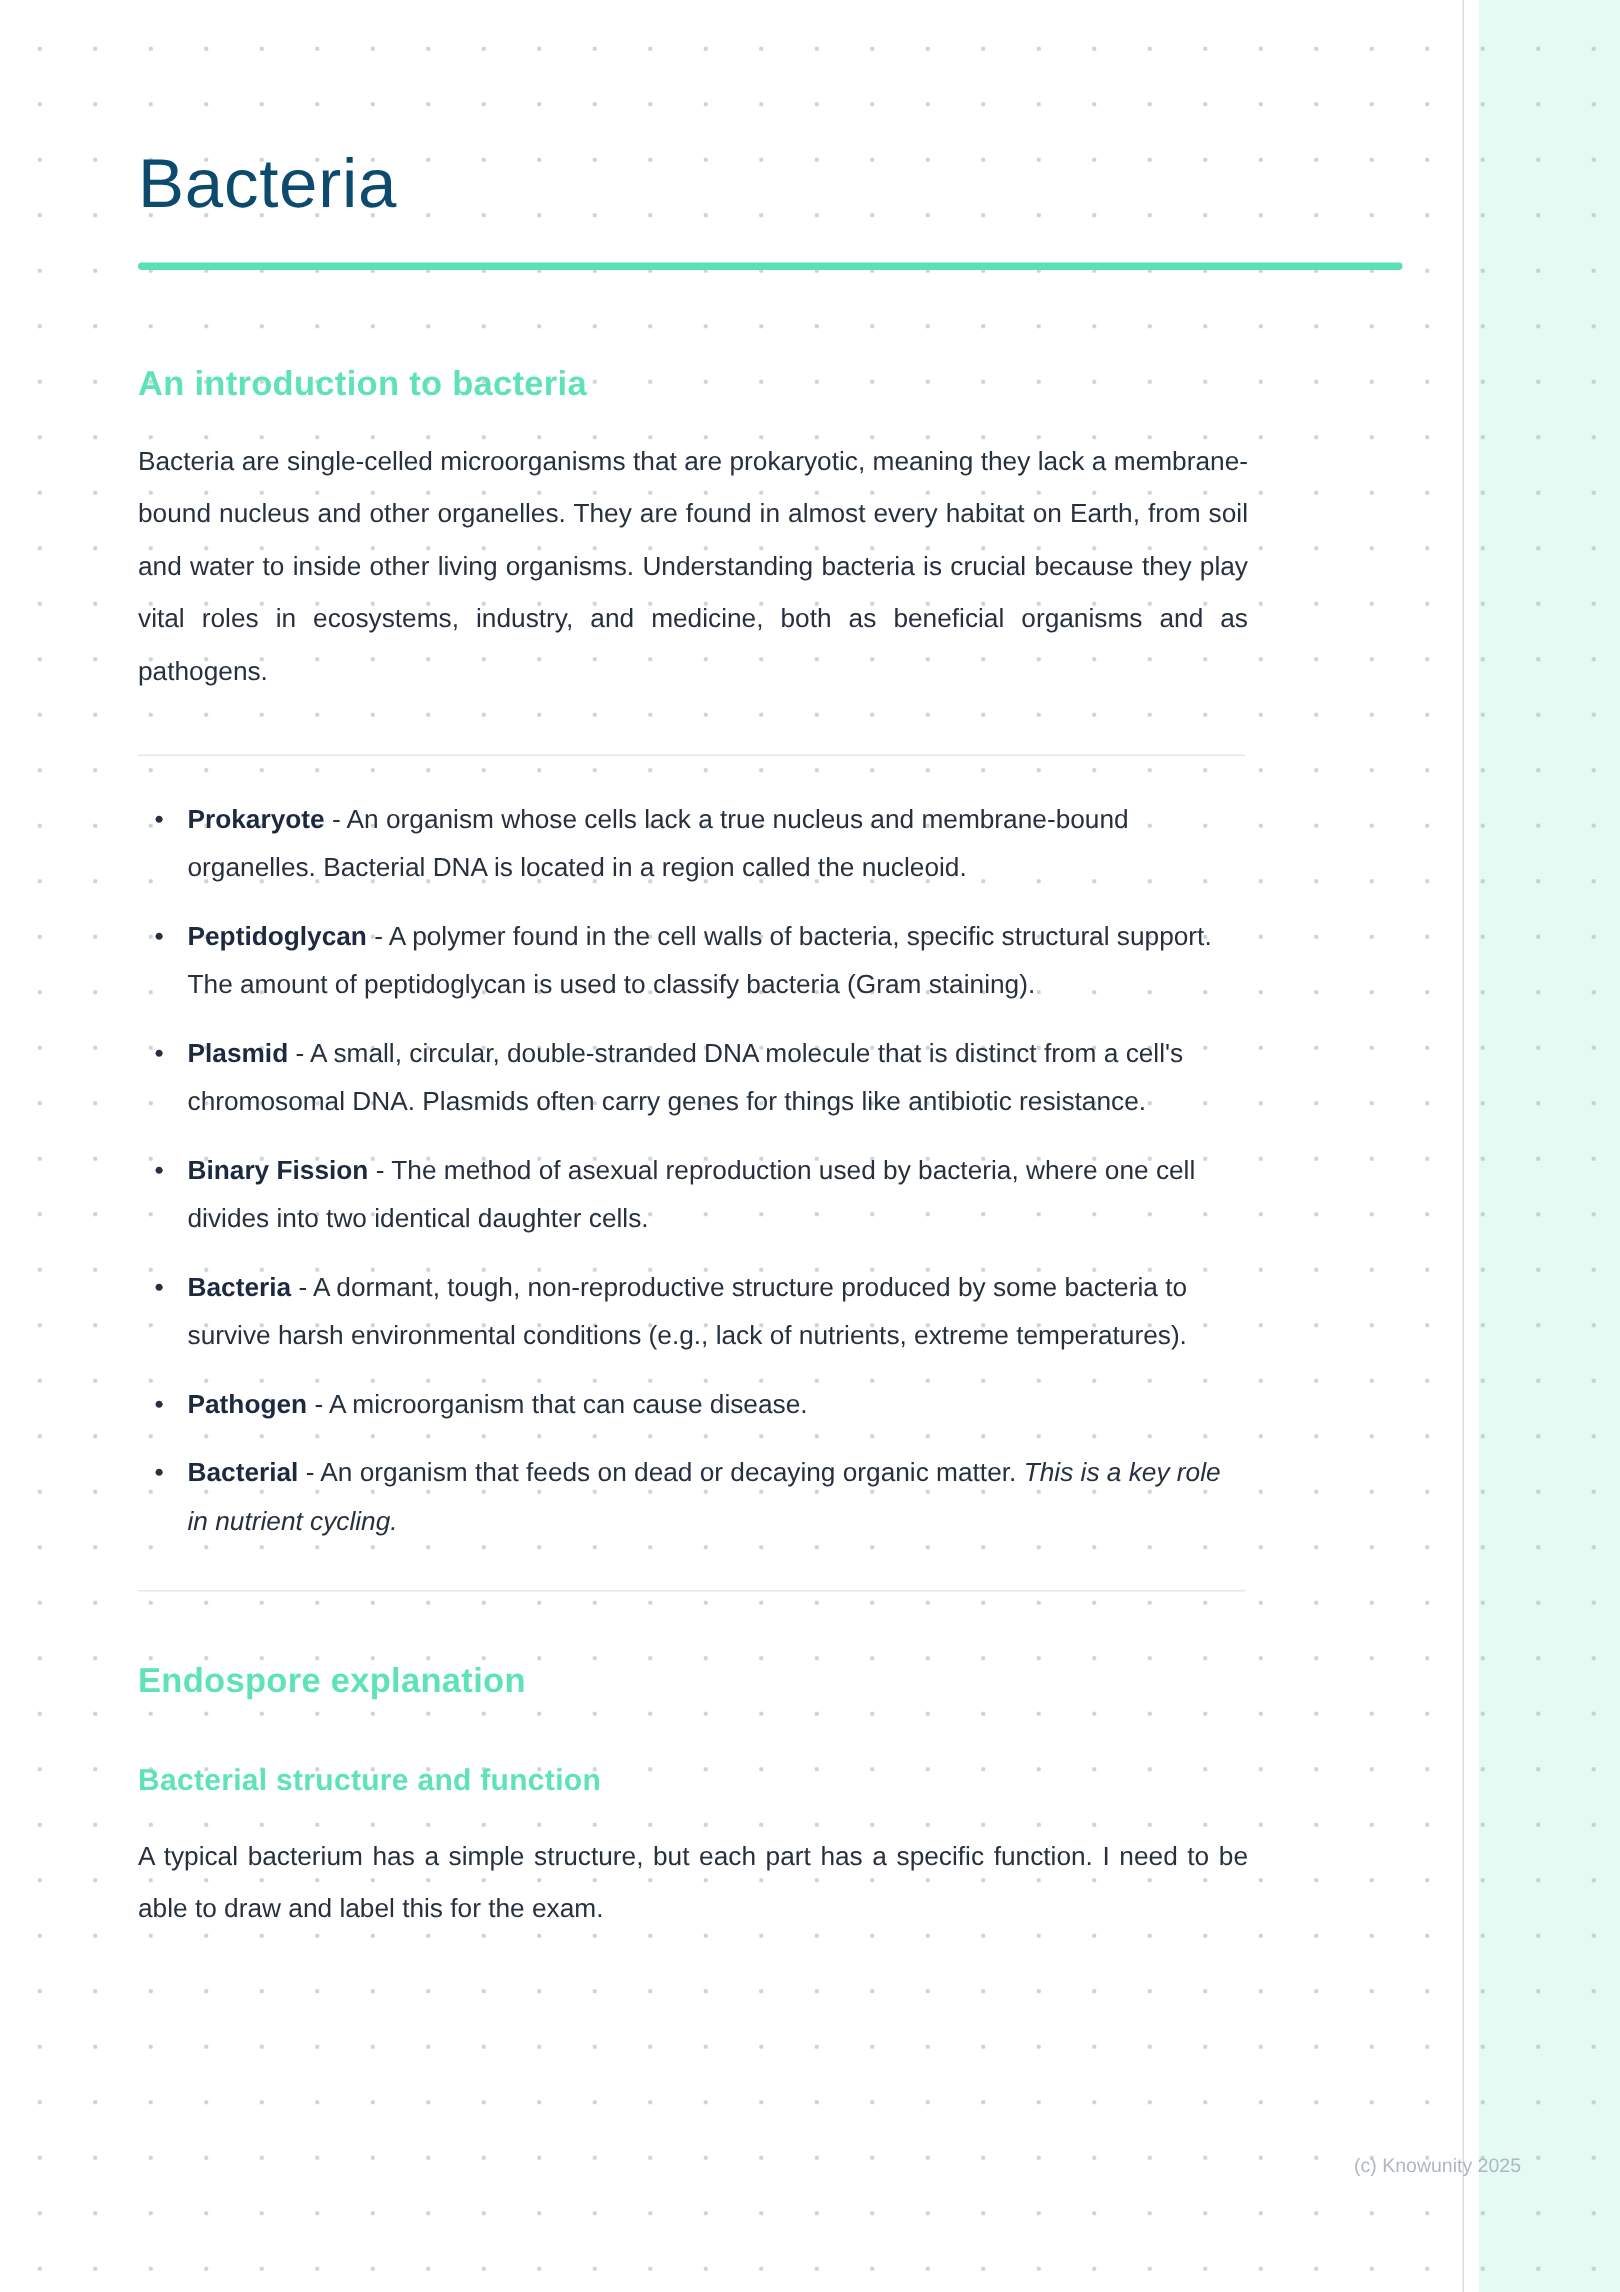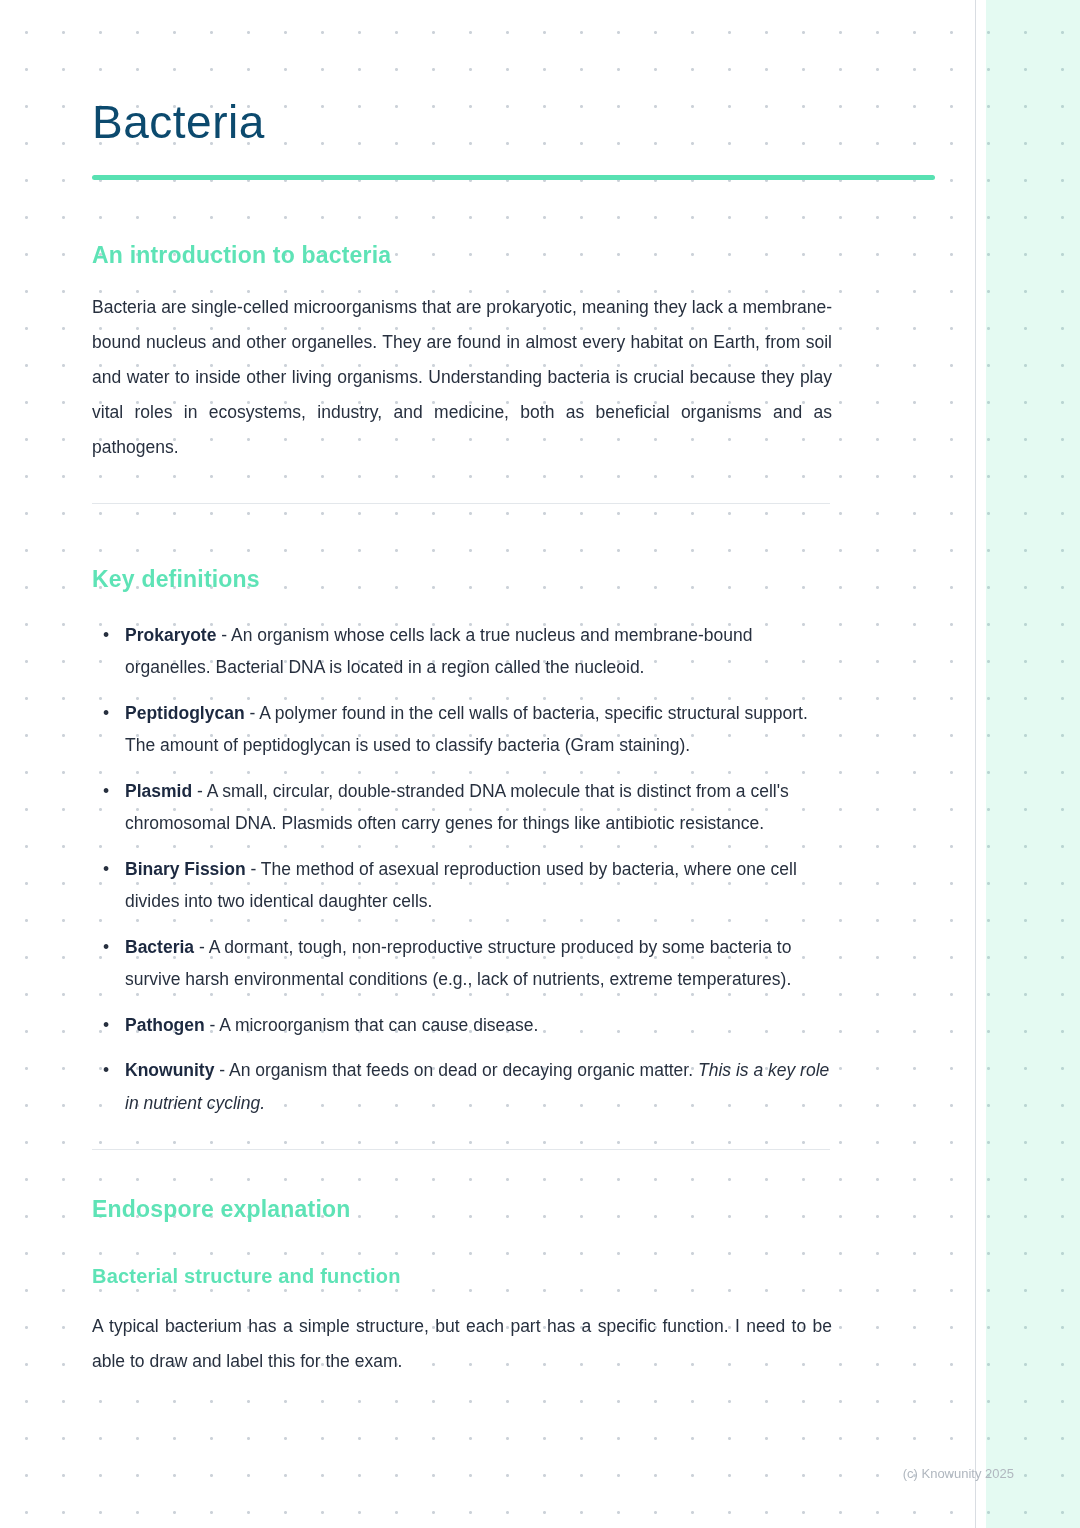--- a/index.html
+++ b/index.html
@@ -105,21 +105,21 @@
   }
   .def-item .term {
     font-weight: 700;
     color: #1c2940;
   }
   .def-item .note {
     font-style: italic;
   }
   .footer-credit {
     position: absolute;
-    top: 1466px;
+    top: 1436px;
     right: 66px;
     font-size: 13px;
     color: #b0b7bf;
   }
 </style>
 </head>
 <body>
 
 <div class="side-line"></div>
 <div class="side-strip"></div>
@@ -127,21 +127,20 @@
 <div class="content">
 
   <h1 class="page-title">Bacteria</h1>
   <div class="title-rule"></div>
 
   <h2 class="section-heading">An introduction to bacteria</h2>
   <p class="body-text">Bacteria are single-celled microorganisms that are prokaryotic, meaning they lack a membrane-bound nucleus and other organelles. They are found in almost every habitat on Earth, from soil and water to inside other living organisms. Understanding bacteria is crucial because they play vital roles in ecosystems, industry, and medicine, both as beneficial organisms and as pathogens.</p>
 
   <div class="divider"></div>
 
-  <h2 class="section-heading">Key definitions</h2>
 
   <div class="def-list">
 
     <div class="def-item">
       <span class="bullet">•</span><span class="term">Prokaryote</span><span> - </span><span>An organism whose cells lack a true nucleus and membrane-bound organelles. Bacterial DNA is located in a region called the nucleoid.</span>
     </div>
 
     <div class="def-item">
       <span class="bullet">•</span><span class="term">Peptidoglycan</span><span> - </span><span>A polymer found in the cell walls of bacteria, specific structural support. The amount of peptidoglycan is used to classify bacteria (Gram staining).</span>
     </div>
@@ -156,21 +155,21 @@
 
     <div class="def-item">
       <span class="bullet">•</span><span class="term">Bacteria</span><span> - </span><span>A dormant, tough, non-reproductive structure produced by some bacteria to survive harsh environmental conditions (e.g., lack of nutrients, extreme temperatures).</span>
     </div>
 
     <div class="def-item">
       <span class="bullet">•</span><span class="term">Pathogen</span><span> - </span><span>A microorganism that can cause disease.</span>
     </div>
 
     <div class="def-item">
-      <span class="bullet">•</span><span class="term">Knowunity</span><span> - </span><span>An organism that feeds on dead or decaying organic matter.</span>
+      <span class="bullet">•</span><span class="term">Bacterial</span><span> - </span><span>An organism that feeds on dead or decaying organic matter.</span>
       <em class="note"> This is a key role in nutrient cycling.</em>
     </div>
 
   </div>
 
   <div class="divider" style="margin-top: 30px;"></div>
 
   <h2 class="section-heading" style="margin-top: 46px;">Endospore explanation</h2>
 
   <h3 class="sub-heading">Bacterial structure and function</h3>

